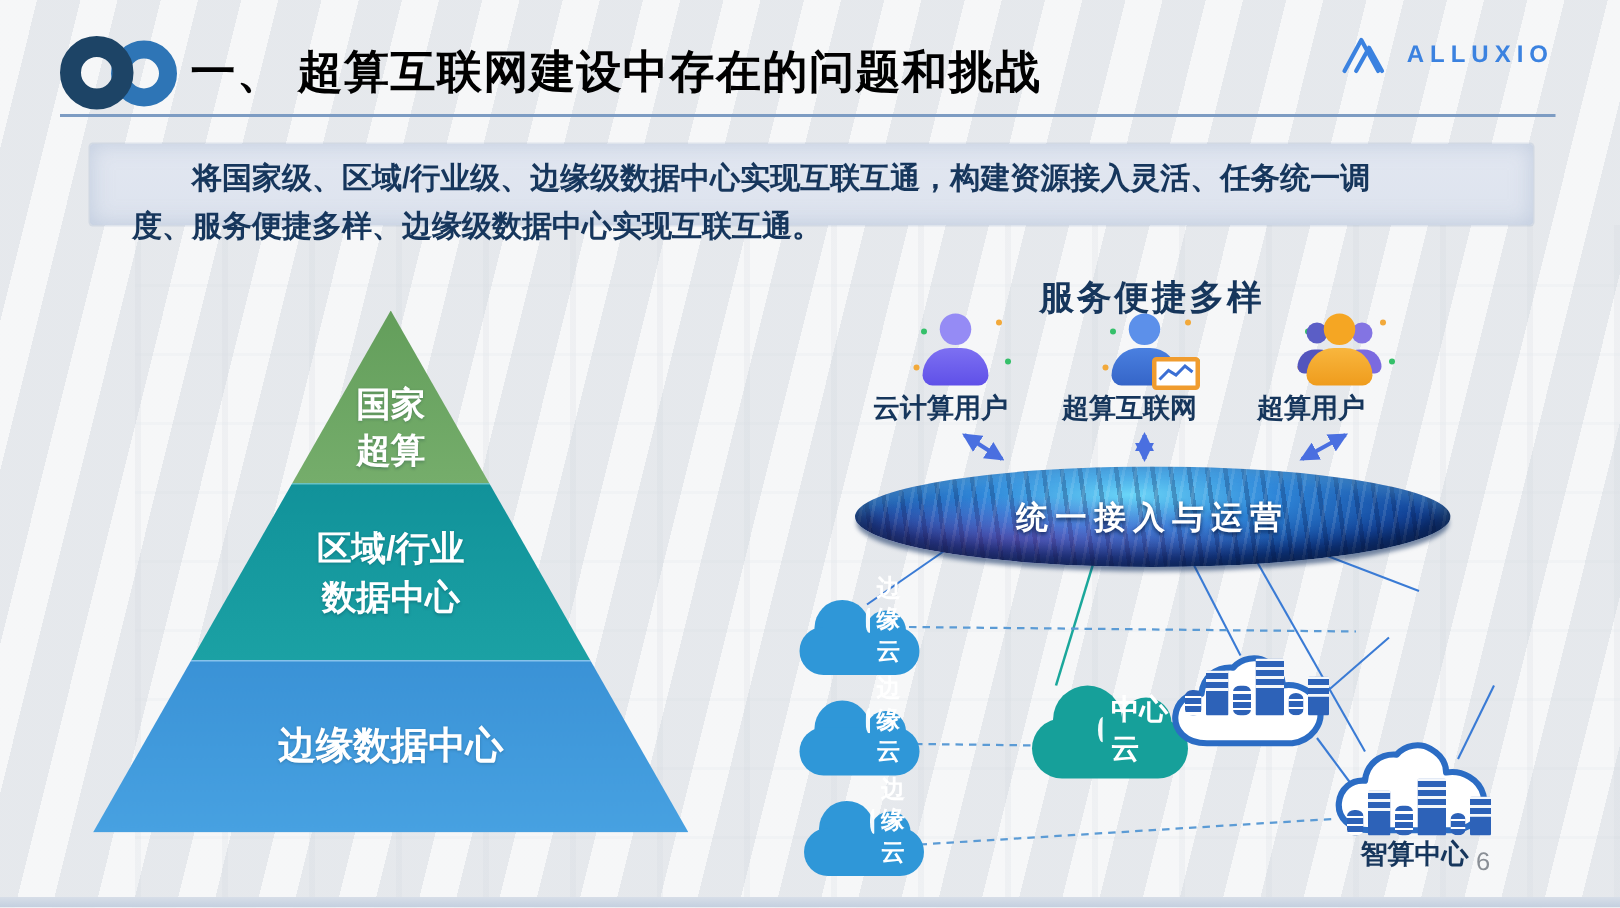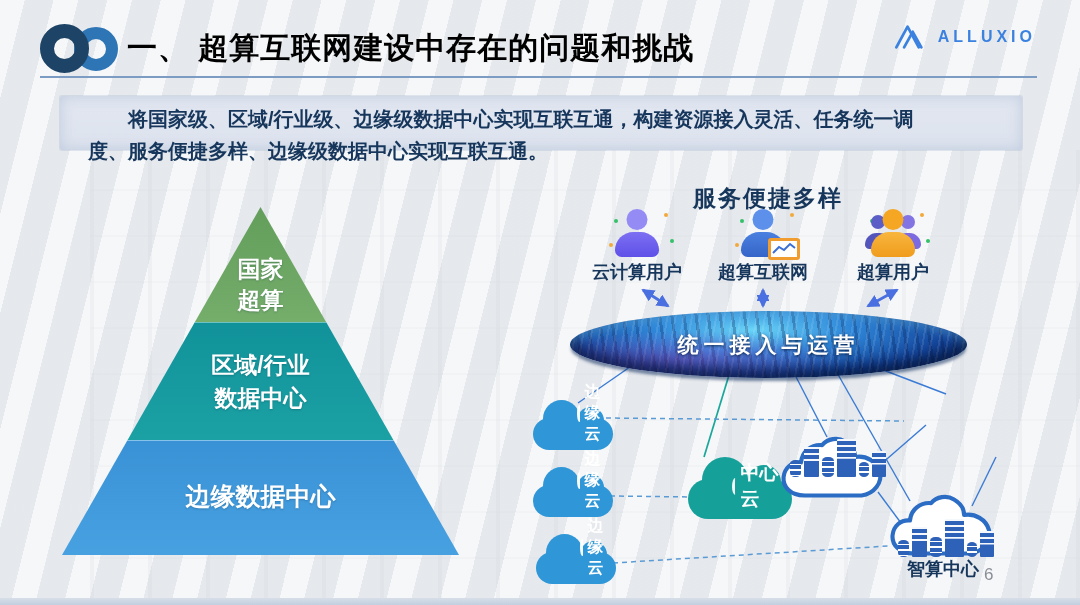--- a/index.html
+++ b/index.html
@@ -56,21 +56,21 @@
   .p-label.lv0 { top:47px; font-size:23px; line-height:31px; }
   .p-label.lv1 { top:142px; font-size:23px; line-height:33px; }
   .p-label.lv2 { top:273px; font-size:25px; }
 
   
   .wires { position:absolute; inset:0; z-index:1; pointer-events:none; }
 
   .net-title { position:absolute; left:668px; top:183px; width:200px; text-align:center; z-index:3;
     font-size:23px; font-weight:bold; color:#16365c; letter-spacing:2px; }
 
-  .user { position:absolute; top:209px; width:110px; text-align:center; z-index:3; }
+  .user { position:absolute; top:209px; width:110px; text-align:left; z-index:3; }
   .user.u1 { left:582px; } .user.u2 { left:708px; } .user.u3 { left:838px; }
   .user-label { margin-top:3px; font-size:18px; font-weight:bold; color:#16365c; }
   .pers { position:relative; width:50px; height:48px; margin:0 auto; }
   .hd { position:absolute; top:0; left:50%; transform:translateX(-50%); width:21px; height:21px; border-radius:50%; }
   .bd { position:absolute; bottom:0; left:50%; transform:translateX(-50%); width:44px; height:25px;
     border-radius:22px 22px 8px 8px; }
   .u1 .hd { background:#958bf5; } .u1 .bd { background:linear-gradient(180deg,#7d70f2,#5f50e8); }
   .u2 .hd { background:#5c90ea; } .u2 .bd { background:linear-gradient(180deg,#4a80e0,#3565c8); }
   .backp { position:absolute; top:6px; width:26px; height:34px; }
   .backp .hd { width:14px; height:14px; }

